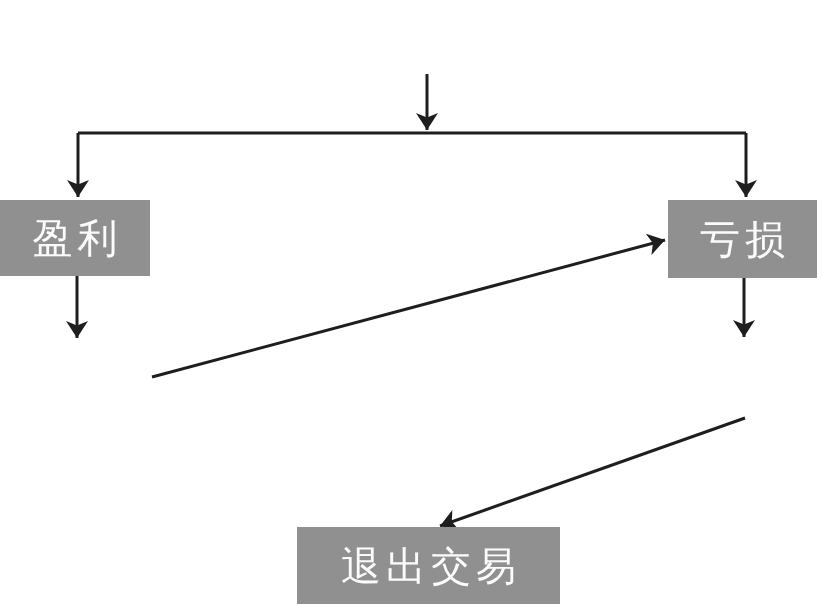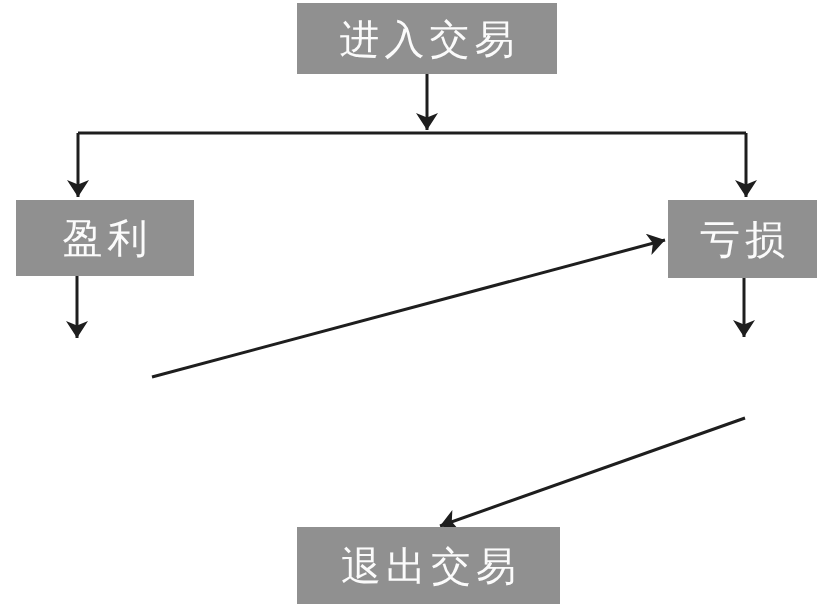--- a/index.html
+++ b/index.html
@@ -29,21 +29,21 @@
     align-items: center;
     justify-content: center;
     font-size: 40px;
     letter-spacing: 5px;
     line-height: 1;
     white-space: nowrap;
     user-select: none;
   }
   .node span { padding-left: 5px; } 
   .n-enter    { left: 297px; top: 3px;   width: 260px; height: 71px; }
-  .n-profit   { left: 16px;   top: 200px; width: 178px; height: 76px; justify-content: center; }
+  .n-profit   { left: 0;   top: 200px; width: 150px; height: 76px; justify-content: center; }
   .n-loss     { left: 668px; top: 200px; width: 149px; height: 78px; }
   .n-drawdown { left: 2px;   top: 341px; width: 150px; height: 77px; }
   .n-stoploss { left: 668px; top: 340px; width: 149px; height: 78px; }
   .n-exit     { left: 297px; top: 527px; width: 263px; height: 77px; }
 </style>
 </head>
 <body>
 
 <div class="canvas">
 
@@ -64,23 +64,20 @@
 
     <path d="M77,276 L77,338" stroke="#1e1e1e" stroke-width="3" fill="none" marker-end="url(#ah)"></path>
 
     <path d="M744,278 L744,337" stroke="#1e1e1e" stroke-width="3" fill="none" marker-end="url(#ah)"></path>
 
     <path d="M152,377 L665,240" stroke="#1e1e1e" stroke-width="3" fill="none" marker-end="url(#ah)"></path>
 
     <path d="M745,418 L440,526" stroke="#1e1e1e" stroke-width="3" fill="none" marker-end="url(#ah)"></path>
   </svg>
 
-  <div class="node n-enter">
-    <span>进入交易</span>
-  </div>
 
   <div class="node n-profit">
     <span>盈利</span>
   </div>
 
   <div class="node n-loss">
     <span>亏损</span>
   </div>
 
 

